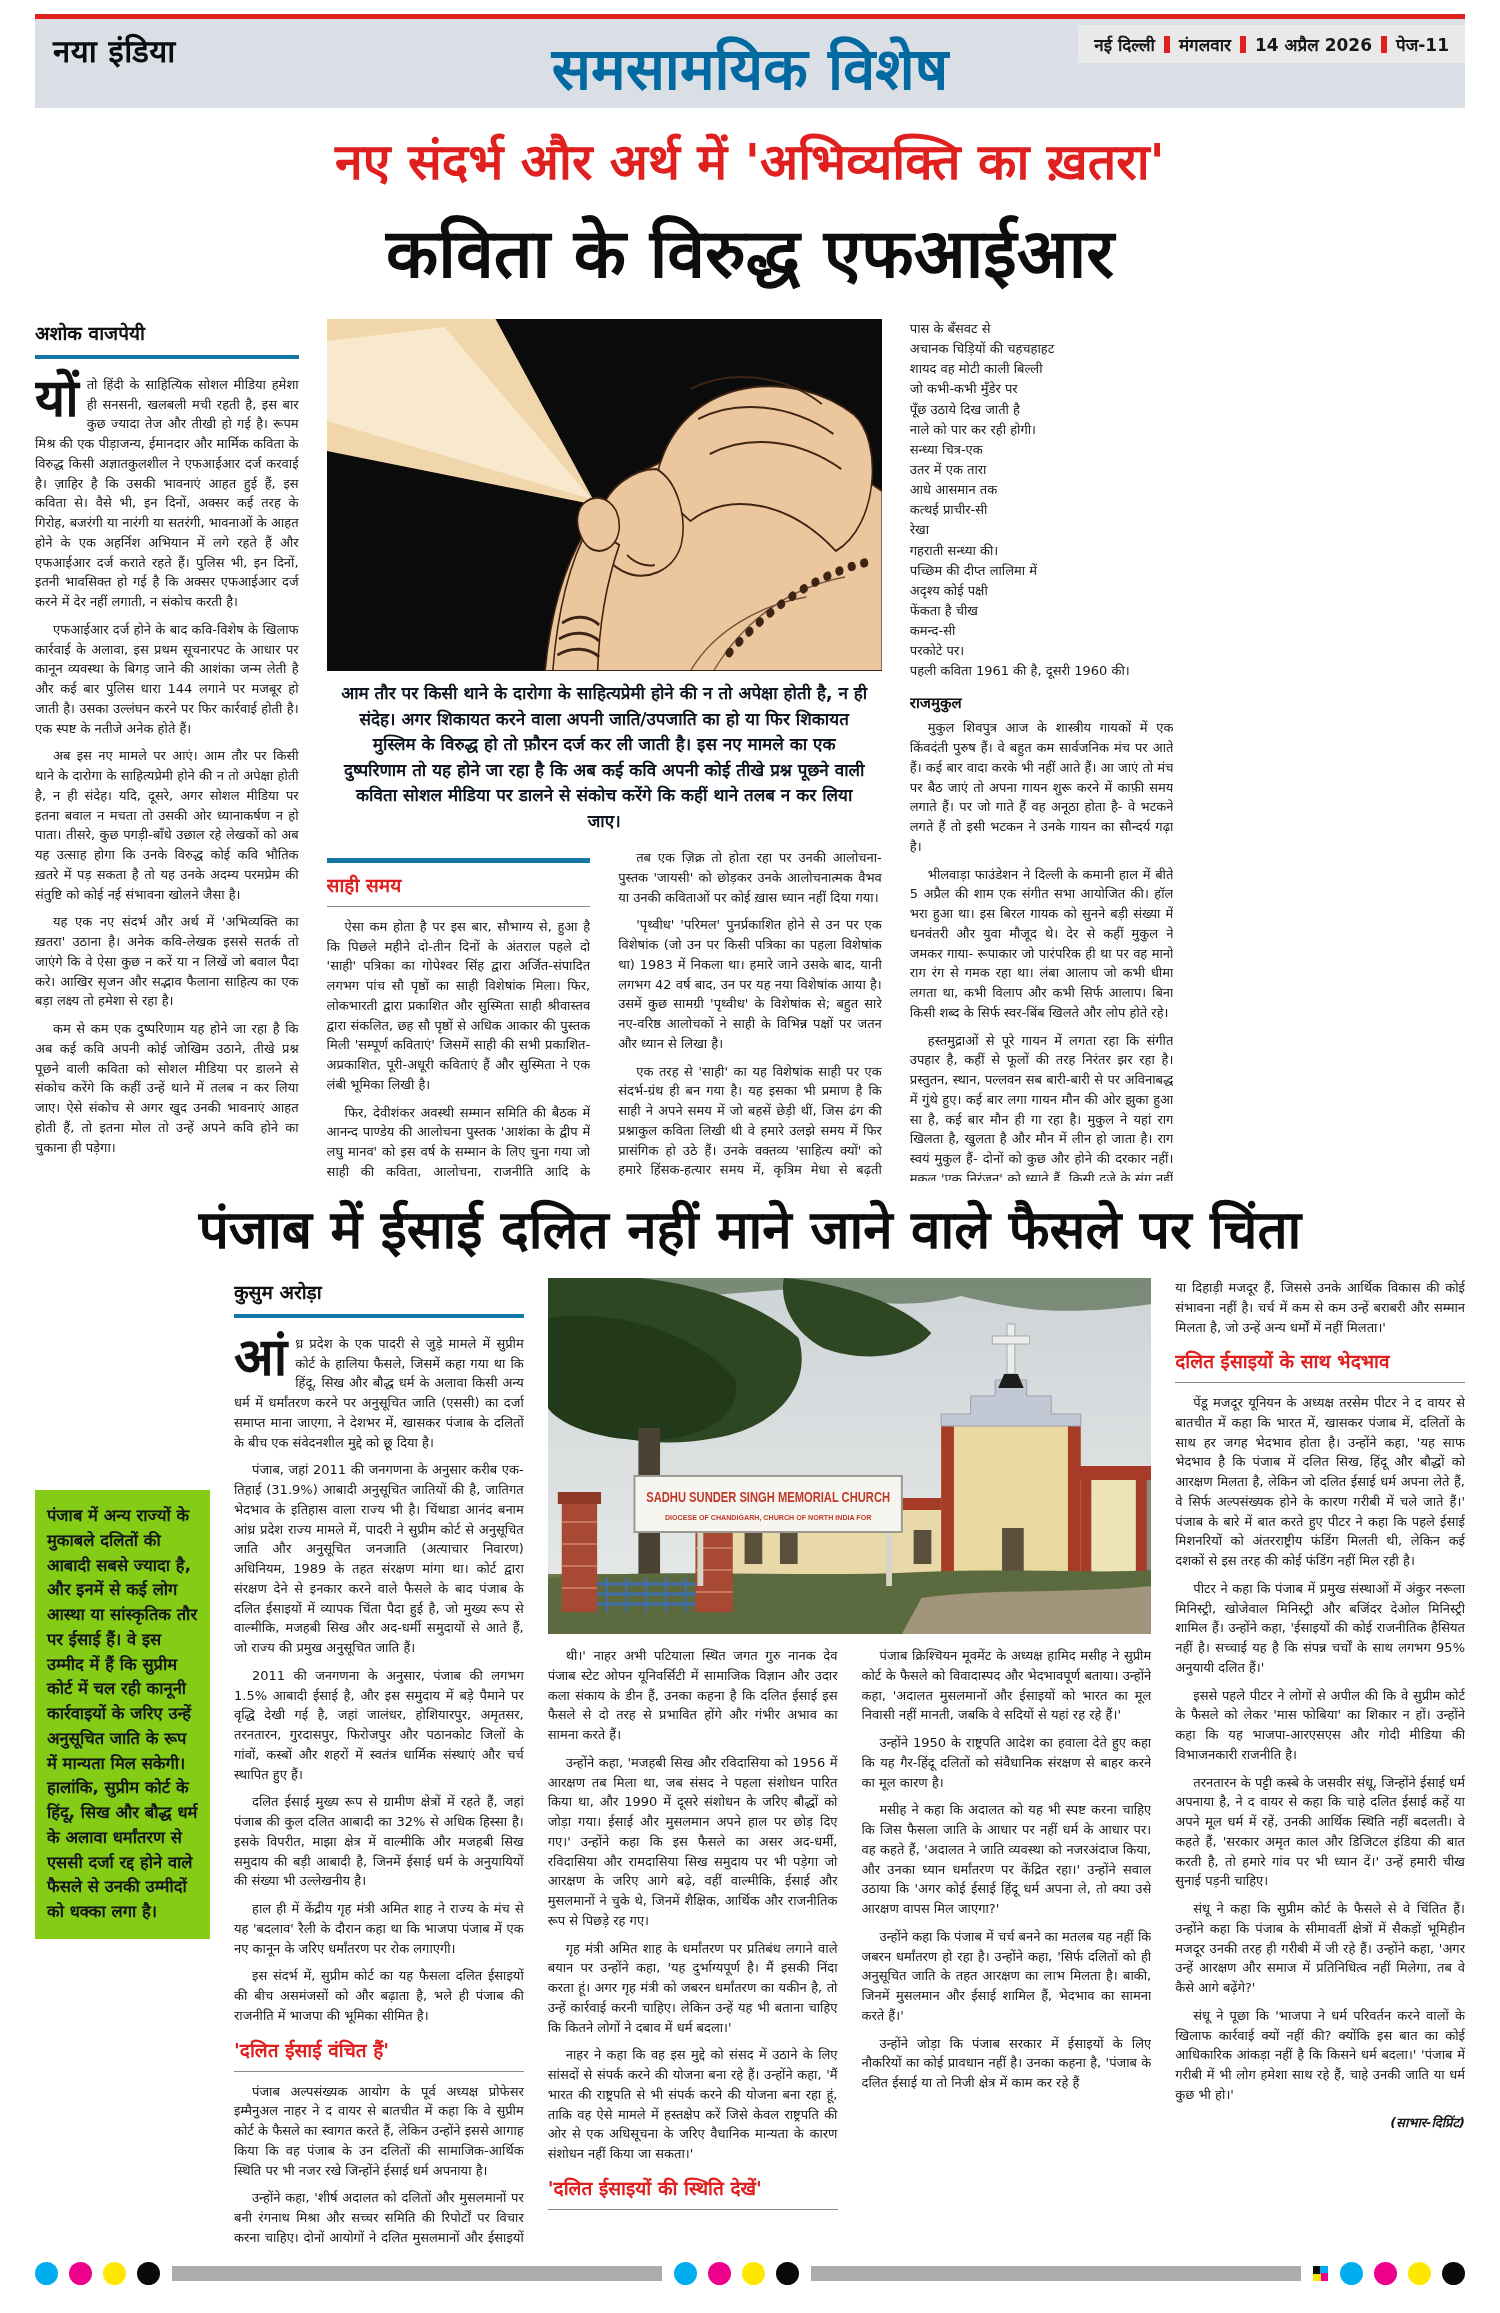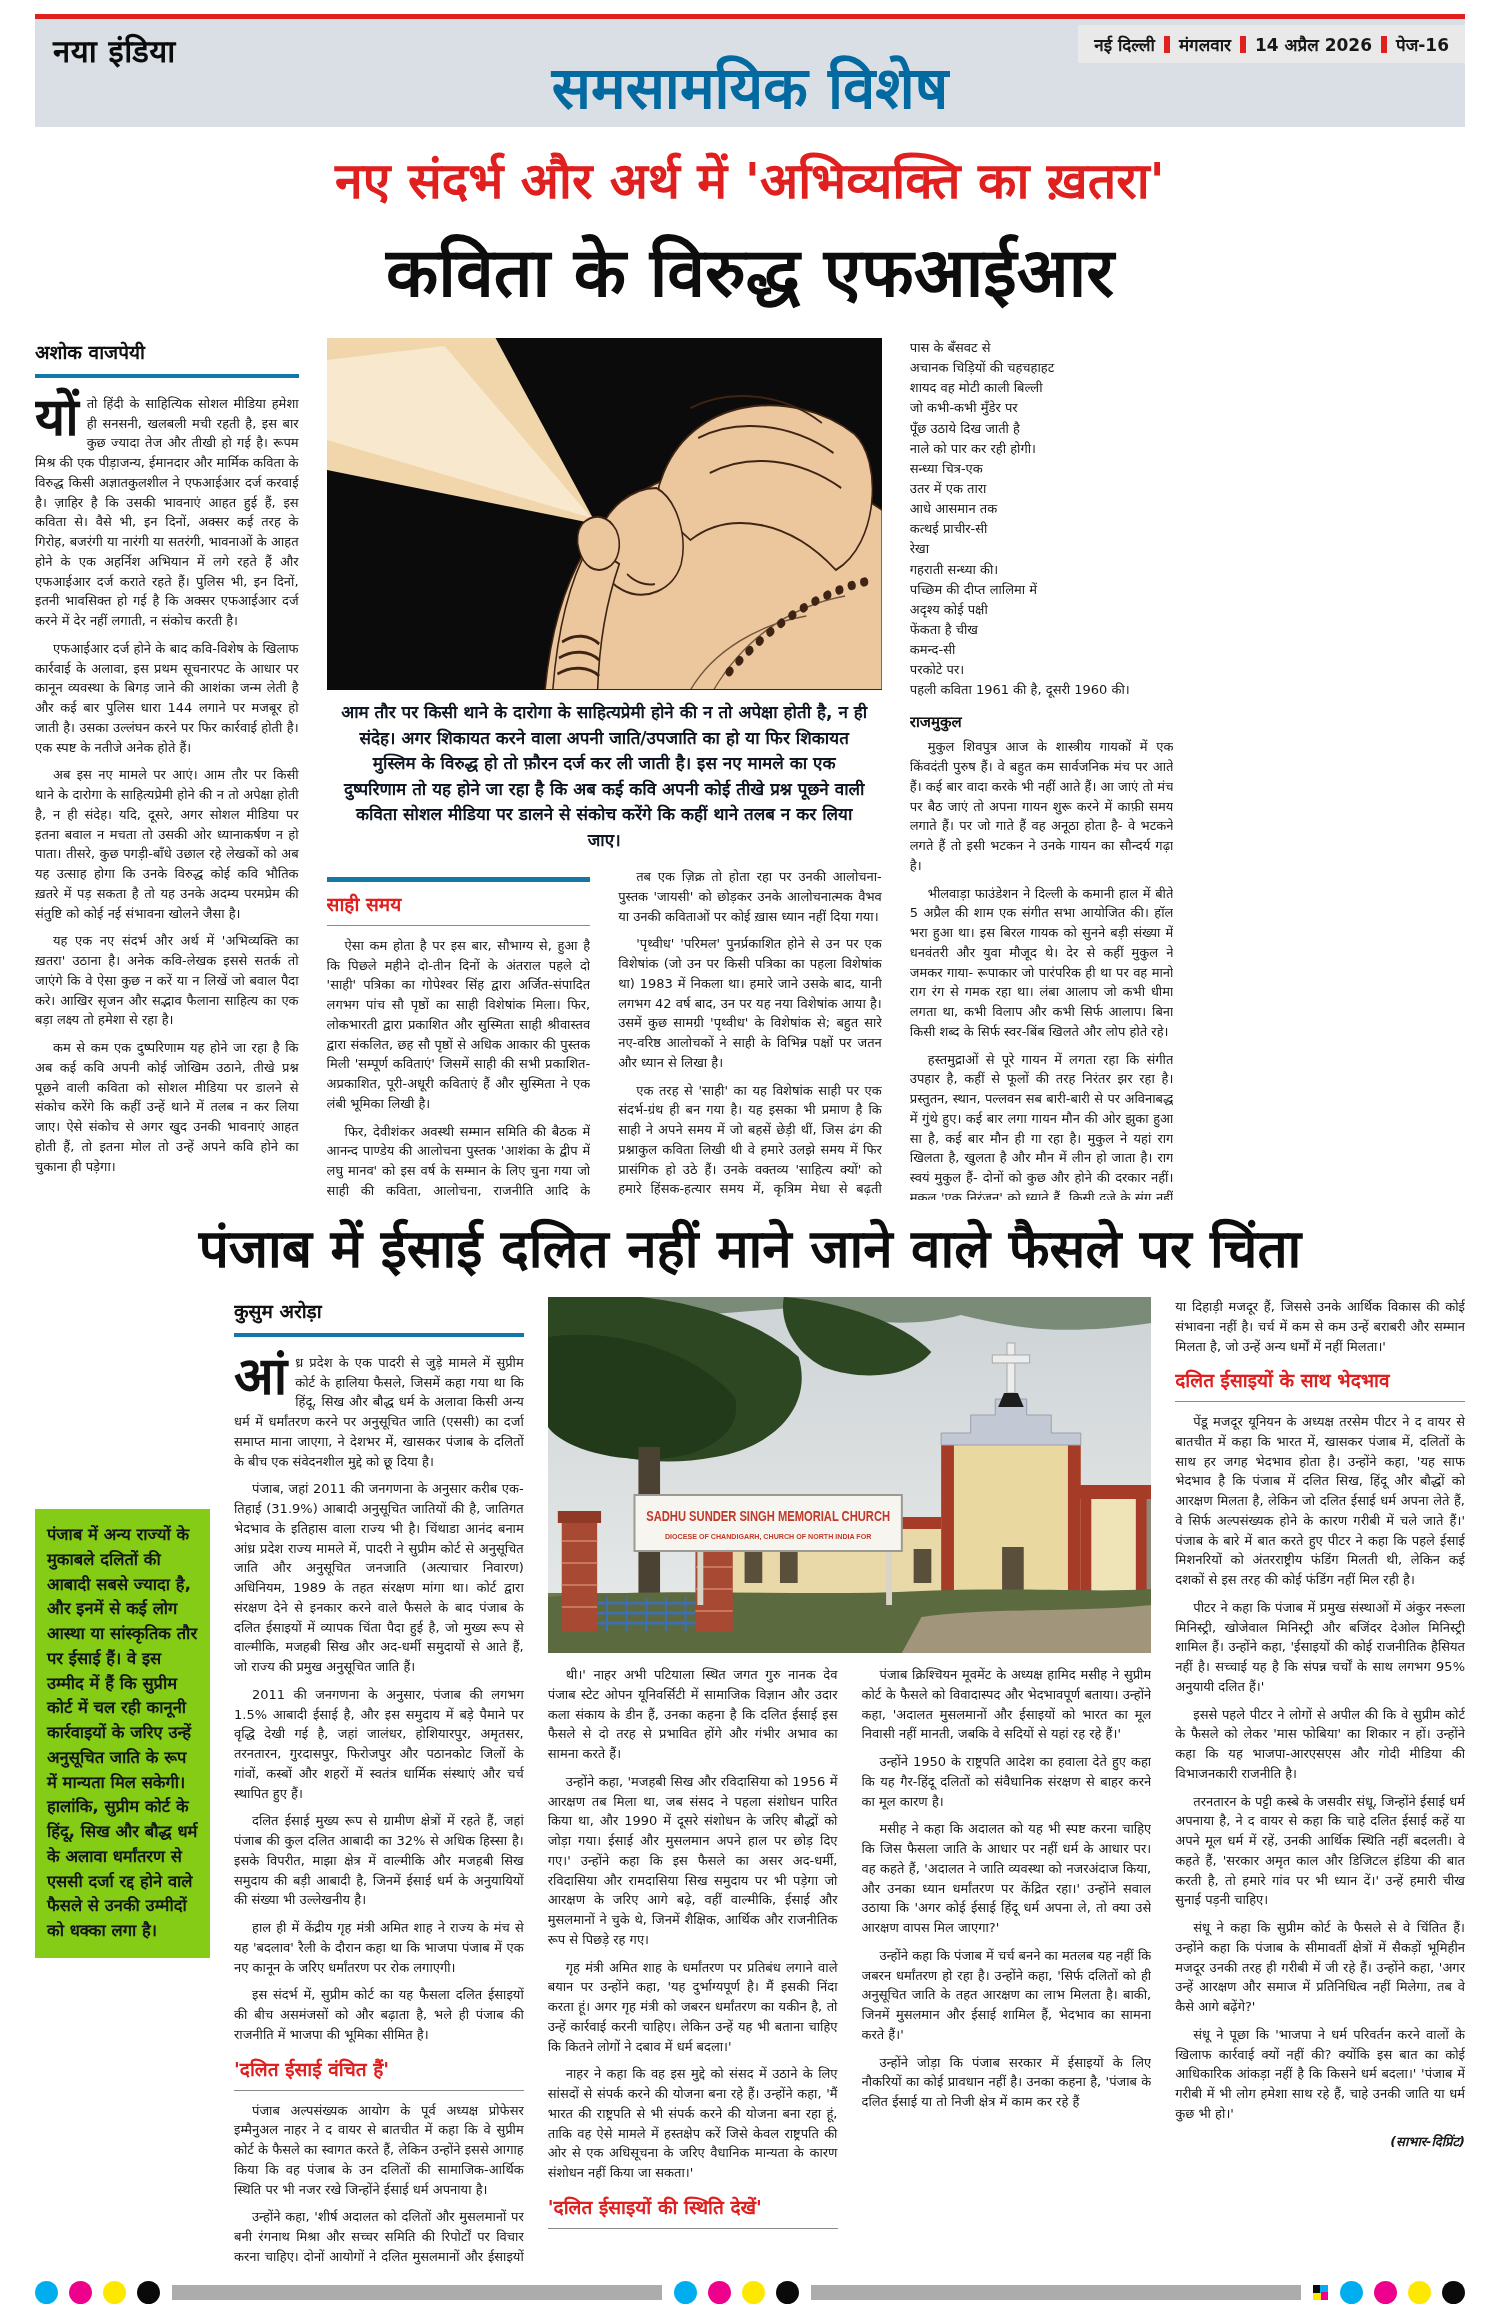--- a/index.html
+++ b/index.html
@@ -1,21 +1,21 @@
 <!DOCTYPE html>
 <html lang="hi"><head>
 <meta charset="utf-8">
 <style>
   html,body{margin:0;padding:0;background:#ffffff;}
   .page{position:relative;width:1500px;height:2313px;overflow:hidden;background:#fff;
         font-family:"DejaVu Sans","Liberation Sans",sans-serif;color:#171717;}
   .inner{margin:0 35px;}
   
   .top-rule{height:5px;background:#e01f1f;margin:14px 35px 0;}
-  .band{position:relative;height:108px;background:#d9dfe4;margin:0 35px;}
+  .band{position:relative;height:89px;background:#d9dfe4;margin:0 35px;}
   .brand{position:absolute;left:18px;top:10px;font-size:31px;font-weight:bold;color:#0c0c0c;
          letter-spacing:.5px;}
   .dateline{position:absolute;right:0;top:6px;background:#e9e9e9;padding:6px 16px;height:26px;
             font-size:17px;font-weight:bold;display:flex;align-items:center;justify-content:flex-end;}
   .dateline .sep{display:inline-block;width:6px;height:17px;background:#e01f1f;margin:0 9px;}
   .section-banner{position:absolute;left:0;right:0;bottom:2px;margin:0;text-align:center;
                   font-size:58px;font-weight:bold;color:#0369a1;}
   
   .kicker{margin:18px 0 0;text-align:center;font-size:50px;font-weight:bold;color:#e01f1f;}
   .headline1{margin:10px 0 0;text-align:center;font-size:68px;font-weight:bold;color:#0d0d0d;}
@@ -74,21 +74,21 @@
 
   <header class="band">
     <div class="brand">नया इंडिया</div>
     <div class="dateline">
       <span>नई दिल्ली</span>
       <span class="sep"></span>
       <span>मंगलवार</span>
       <span class="sep"></span>
       <span>14 अप्रैल 2026</span>
       <span class="sep"></span>
-      <span>पेज-16</span>
+      <span>पेज-11</span>
     </div>
     <h1 class="section-banner">समसामयिक विशेष</h1>
   </header>
 
   <div class="inner">
     <h2 class="kicker">नए संदर्भ और अर्थ में 'अभिव्यक्ति का ख़तरा'</h2>
     <h2 class="headline1">कविता के विरुद्ध एफआईआर</h2>
 
     <section class="a1">
 

